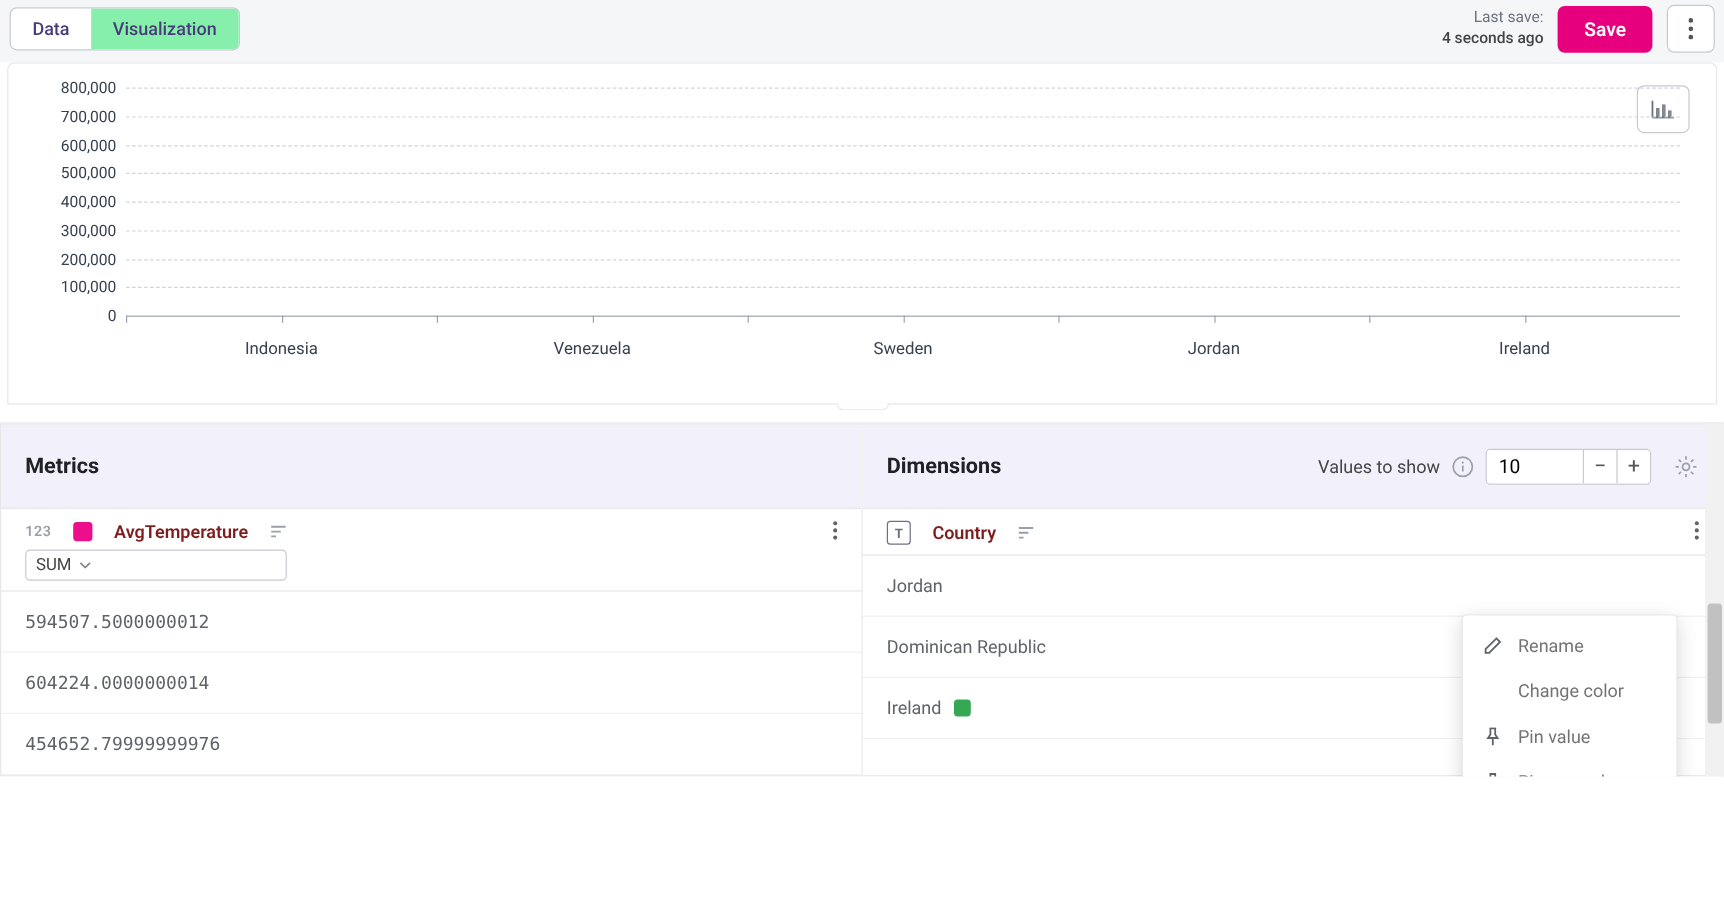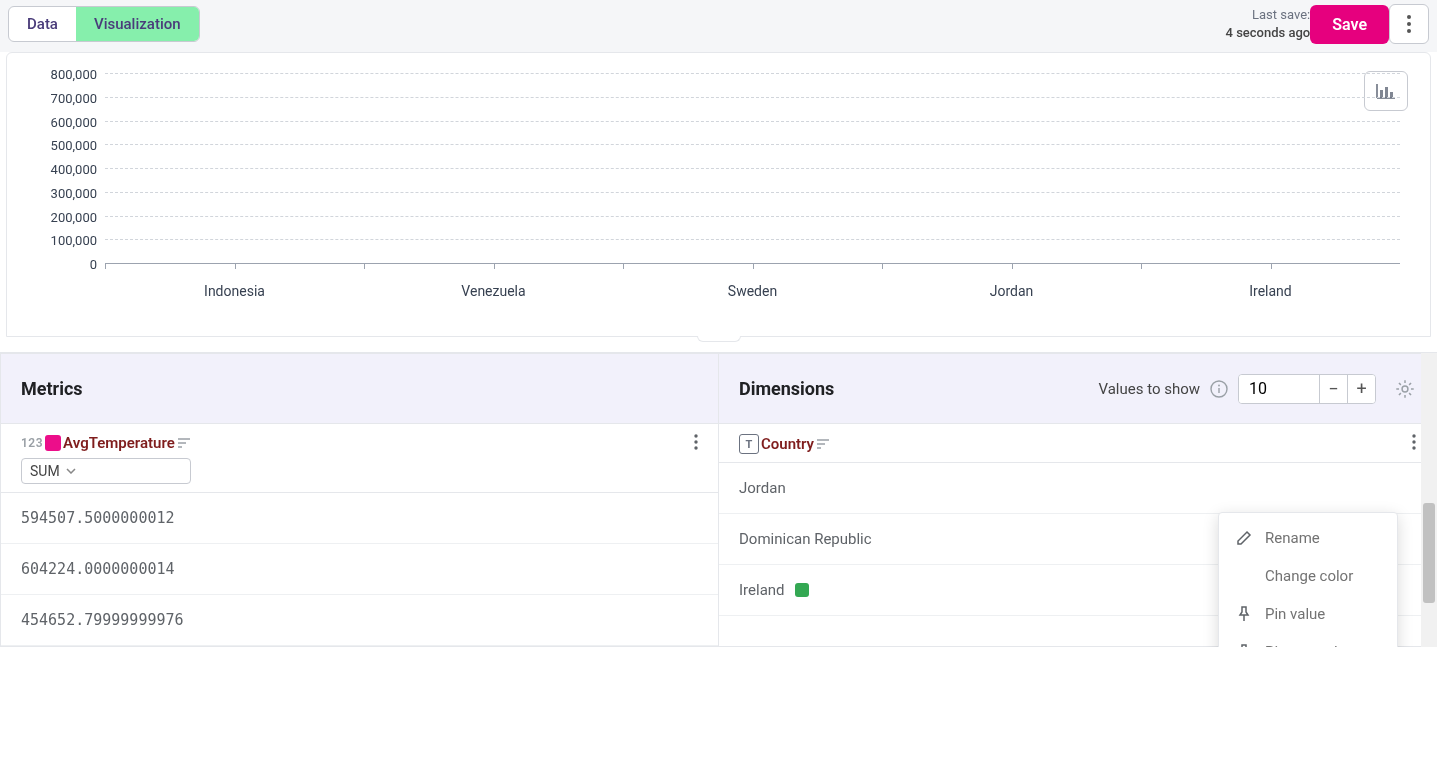--- a/index.html
+++ b/index.html
@@ -2,21 +2,21 @@
 <html><head>
 <meta charset="utf-8">
 <style>
   * { box-sizing: border-box; margin: 0; padding: 0; font-family: -apple-system, BlinkMacSystemFont, "Segoe UI", Roboto, Helvetica, Arial, sans-serif; }
   body { background: #fff; color: #333; font-size: 14px; }
 
   .topbar { display: flex; justify-content: space-between; align-items: center; padding: 4px 8px 8px; background: #f5f6f8; }
   .tab-group { display: flex; border: 1px solid #c7cad1; border-radius: 6px; overflow: hidden; background:#fff; }
   .tab { padding: 8px 18px; font-size: 15px; color: #4a3c7a; font-weight: 500; }
   .tab.active { background: #86efac; }
-  .topbar-right { display: flex; align-items: center; gap: 0; }
+  .topbar-right { display: flex; align-items: center; gap: 12px; }
   .last-save { text-align: right; color: #6b7280; font-size: 13px; line-height: 1.4; }
   .last-save .ago { color: #444; font-weight: 500; }
   .save-btn { background: #e6007e; color: #fff; border: none; border-radius: 6px; padding: 10px 22px; font-size: 16px; font-weight: 600; }
   .more-btn { border: 1px solid #c7cad1; border-radius: 6px; width: 40px; height: 40px; display:flex; align-items:center; justify-content:center; background:#fff; color:#555; }
 
   .chart-card { margin: 0 6px 0 6px; border: 1px solid #e5e7eb; border-radius: 6px 6px 0 0; background:#fff; padding: 20px 30px 18px 30px; position:relative; }
   .chart-type-btn { position:absolute; top:18px; right:22px; width:44px; height:40px; border:1px solid #c7cad1; border-radius:6px; display:flex; align-items:center; justify-content:center; color:#6b7280; background:#fff; }
 
   .chart-area { position: relative; height: 245px; margin-left: 68px; }
   .chart-grid { position:absolute; left:0; right:0; height:190px; top:0; }
@@ -42,21 +42,21 @@
   .vts { display:flex; align-items:center; gap:10px; }
   .vts-label { color:#444; font-size:15px; }
   .info-icon { color:#9aa0a6; }
   .vts-input-wrap { border:1px solid #c7cad1; border-radius:4px; display:flex; align-items:center; background:#fff; height:30px; overflow:hidden; }
   .vts-input { border:none; padding:0 10px; font-size:16px; width:80px; height:100%; outline:none; }
   .stepper { display:flex; height:100%; }
   .step-btn { width:28px; border-left:1px solid #c7cad1; display:flex; align-items:center; justify-content:center; font-size:18px; color:#555; border-top:none; border-right:none; border-bottom:none; background:#fff; }
   .gear { color:#9aa0a6; margin-left:8px; }
 
   .field-row { padding: 10px 20px 8px; border-bottom:1px solid #e5e7eb; display:flex; align-items:flex-start; justify-content:space-between; gap:12px; }
-  .field-row-inner { display:flex; align-items:center; gap:2px; flex-wrap:wrap; }
+  .field-row-inner { display:flex; align-items:center; gap:18px; flex-wrap:wrap; }
   .type-pill { color:#9aa0a6; font-size:12px; letter-spacing:0.5px; font-weight:600; }
   .swatch { width:16px; height:16px; border-radius:3px; background:#ec0e8a; display:inline-block; }
   .field-name { font-size:15px; font-weight:600; color:#7f1d1d; }
   .sort-icon { color:#9aa0a6; }
   .agg-select { margin-top:6px; border:1px solid #c7cad1; border-radius:4px; background:#fff; padding:4px 8px; font-size:14px; color:#444; display:flex; align-items:center; gap:6px; }
   .row-menu { color:#5f6368; }
   .tbox { width:20px; height:20px; border:1.5px solid #6b7280; border-radius:3px; display:flex; align-items:center; justify-content:center; font-size:11px; color:#6b7280; font-weight:700; }
 
   .data-rows { overflow:hidden; }
   .data-row { padding: 16px 20px; font-family: ui-monospace, Menlo, Consolas, monospace; font-size:15px; color:#5f6368; border-bottom:1px solid #eef0f2; display:flex; align-items:center; gap:10px; }

